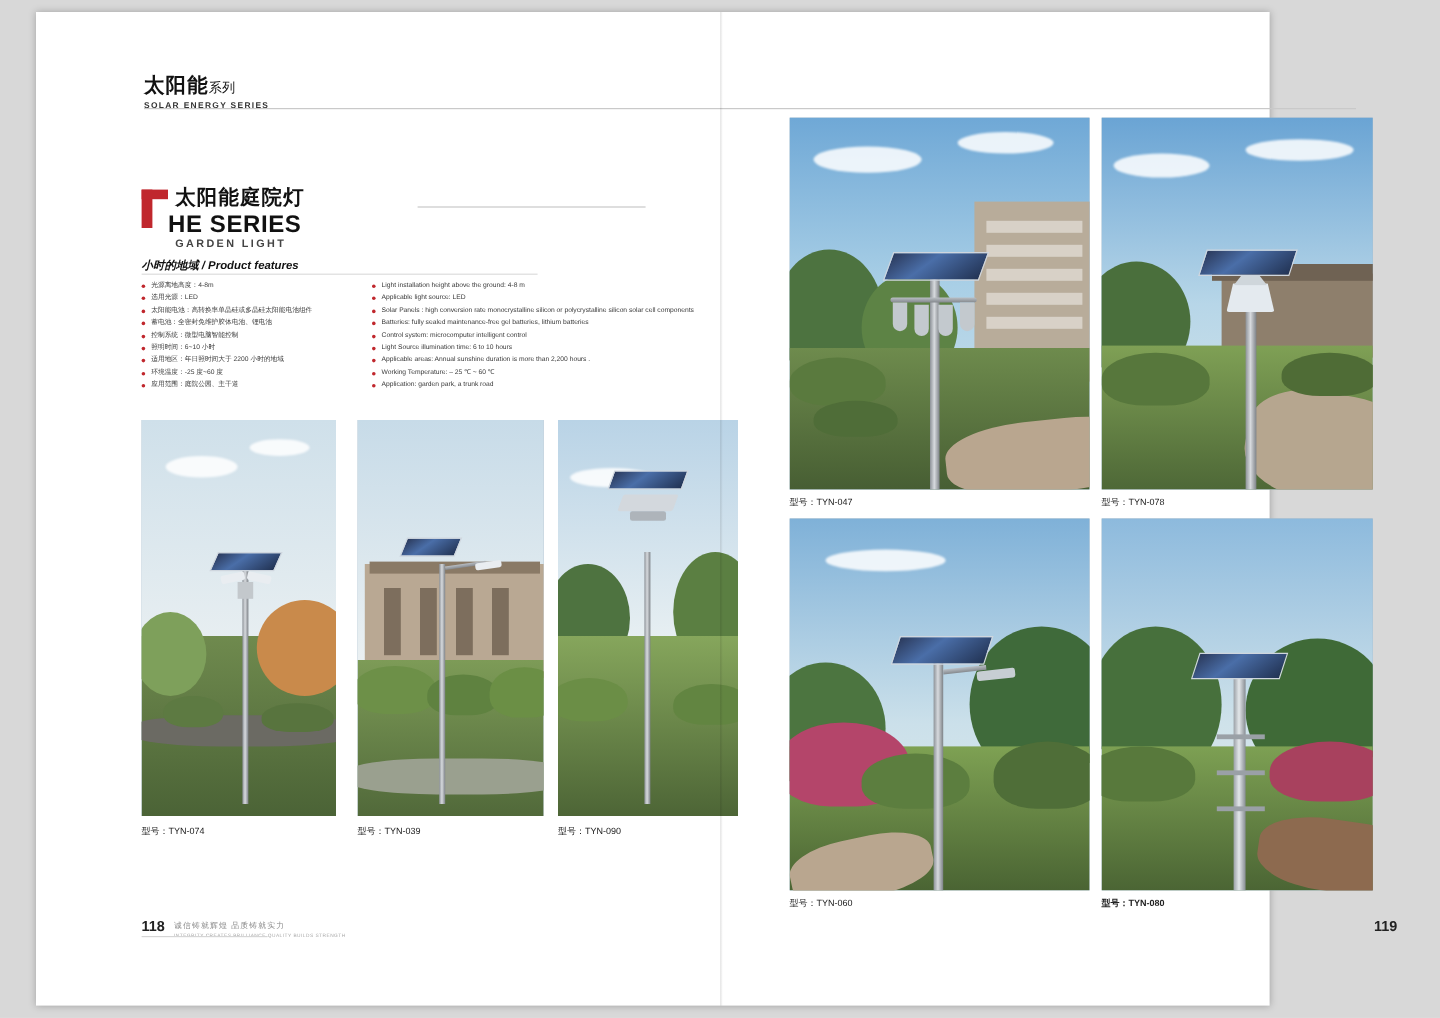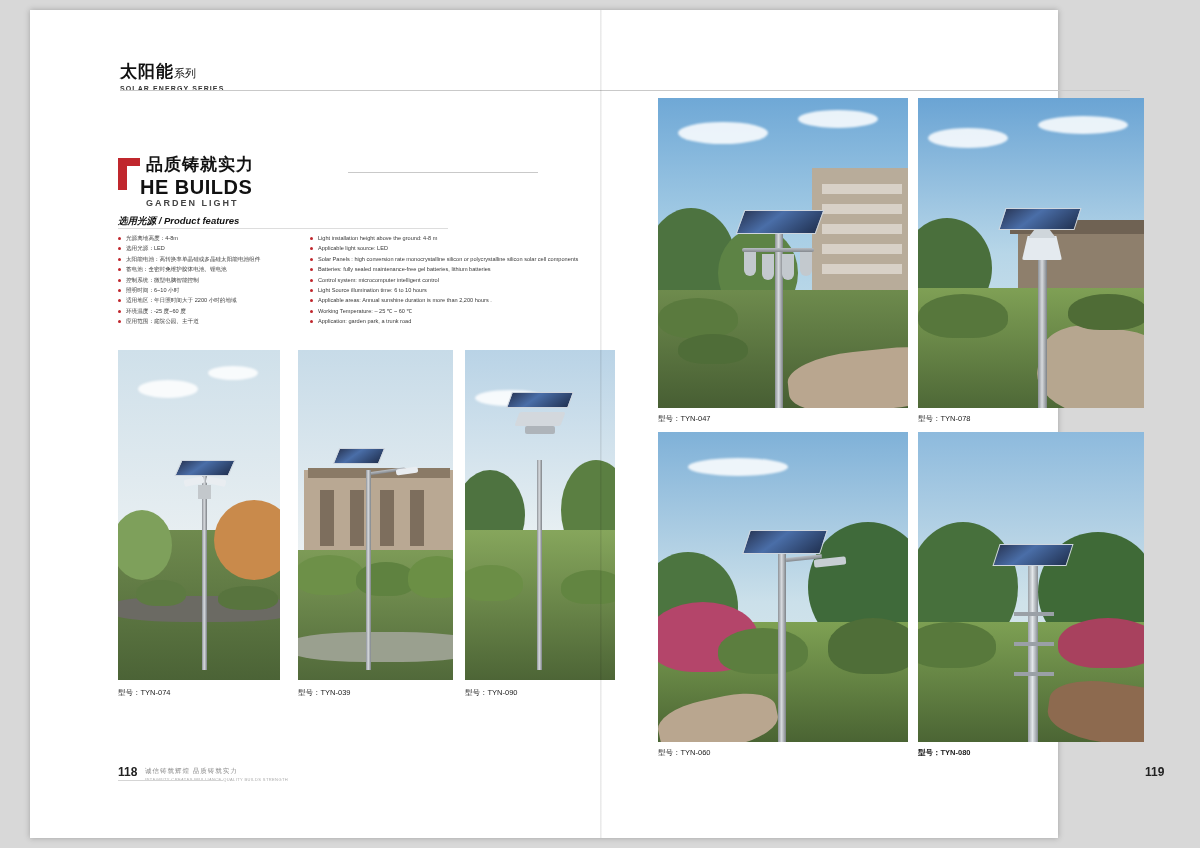--- a/index.html
+++ b/index.html
@@ -63,27 +63,27 @@
   <div class="spread">
 
     <div class="series">
       <div class="cn"><span>太阳能</span><small>系列</small></div>
       <div class="en">SOLAR ENERGY SERIES</div>
       <div class="rule"></div>
     </div>
 
     <div class="title-block">
       <div class="tmark"></div>
-      <div class="title-cn">品质铸就实力</div>
-      <div class="title-en">HE BUILDS</div>
+      <div class="title-cn">太阳能庭院灯</div>
+      <div class="title-en">HE SERIES</div>
       <div class="title-en2">GARDEN LIGHT</div>
       <div class="title-rule"></div>
     </div>
 
-    <div class="feat-head">选用光源 / Product features</div>
+    <div class="feat-head">小时的地域 / Product features</div>
     <div class="feat-rule"></div>
 
     <div class="col col-left">
       <ul>
         <li>光源离地高度：4-8m</li>
         <li>选用光源：LED</li>
         <li>太阳能电池：高转换率单晶硅或多晶硅太阳能电池组件</li>
         <li>蓄电池：全密封免维护胶体电池、锂电池</li>
         <li>控制系统：微型电脑智能控制</li>
         <li>照明时间：6~10 小时</li>

